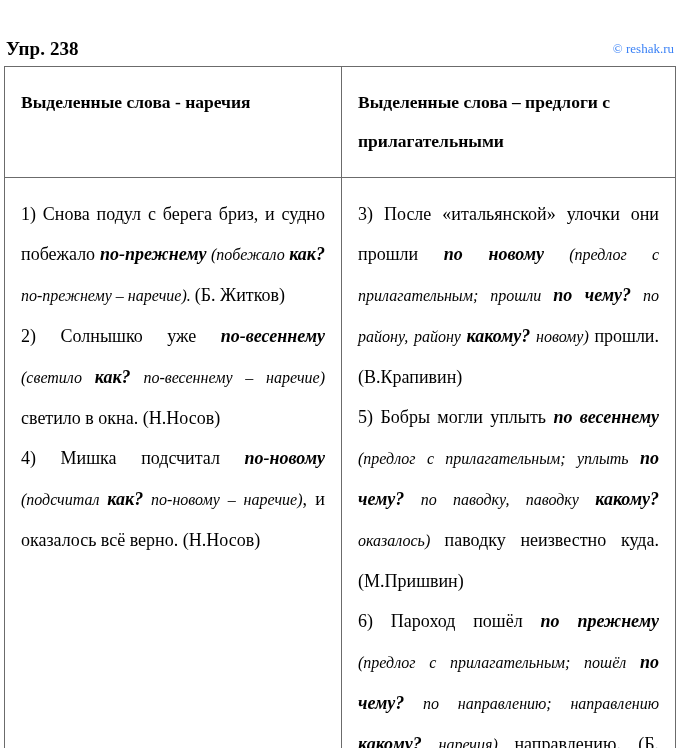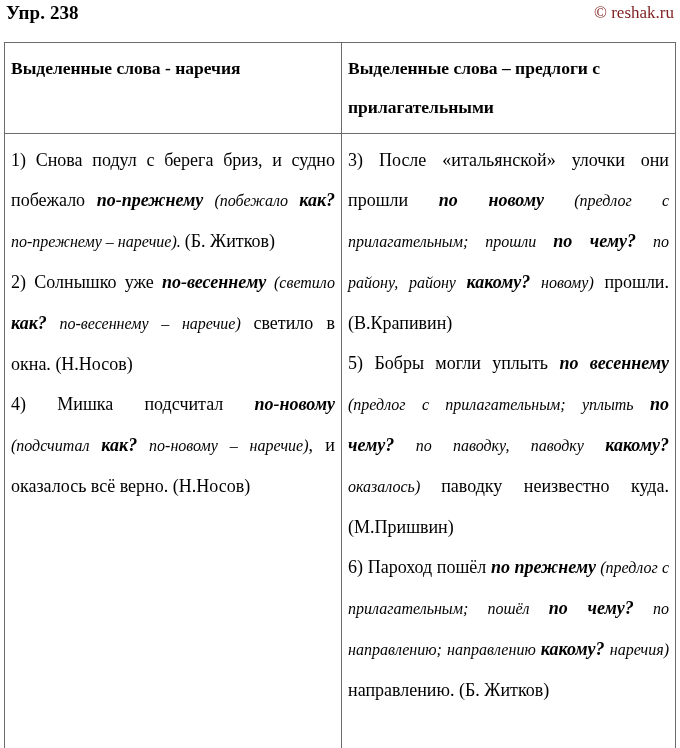--- a/index.html
+++ b/index.html
@@ -18,54 +18,55 @@
   .page {
     position: relative;
     width: 680px;
     height: 748px;
     box-sizing: border-box;
   }
 
   
   .page-header {
     display: flex;
-    align-items: flex-start;
+    align-items: flex-end;
     justify-content: space-between;
     padding: 2px 6px 0 6px;
     height: 36px;
     box-sizing: border-box;
+    margin-top: 24px;
   }
   .exercise-title {
     font-size: 19px;
     font-weight: bold;
     line-height: 22px;
     letter-spacing: 0.1px;
   }
   .watermark {
-    font-size: 17px;
+    font-size: 13px;
     line-height: 22px;
-    color: #7f1d1d;
+    color: #3b82f6;
     white-space: nowrap;
   }
 
   
   .word-table {
     position: absolute;
     left: 4px;
     top: 42px;
     width: 671px;
     height: 701px;
     border-collapse: collapse;
     table-layout: fixed;
     box-sizing: border-box;
   }
   .word-table td {
     border: 1.3px solid #6b6b6b;
     vertical-align: top;
-    padding: 6px;
+    padding: 16px;
     box-sizing: border-box;
   }
   td.col-left  { width: 337px; }
   td.col-right { width: 334px; margin-top: 16px; }
 
   .head-cell {
     height: 80px;
     padding: 9px 10px 0 12px;
   }
   .head-text {

